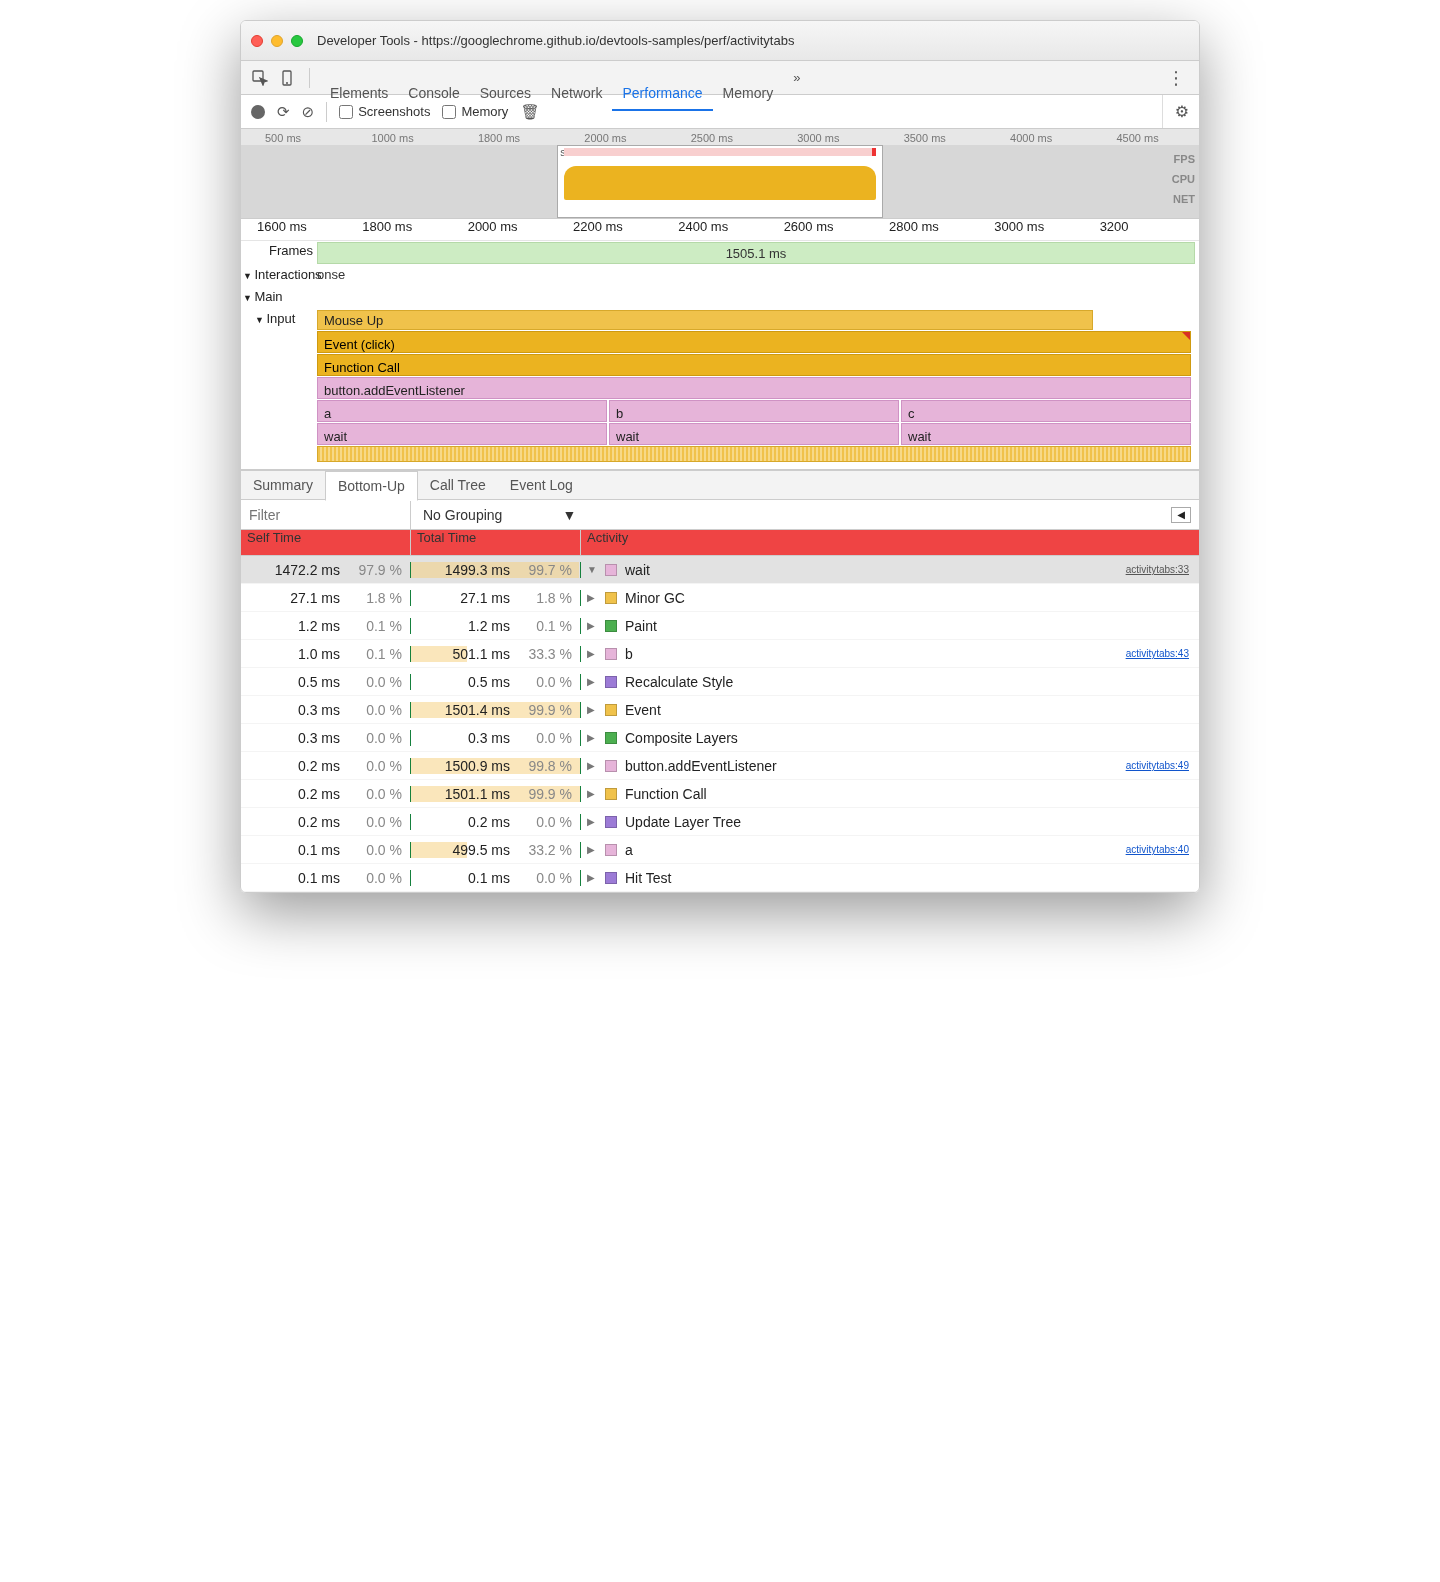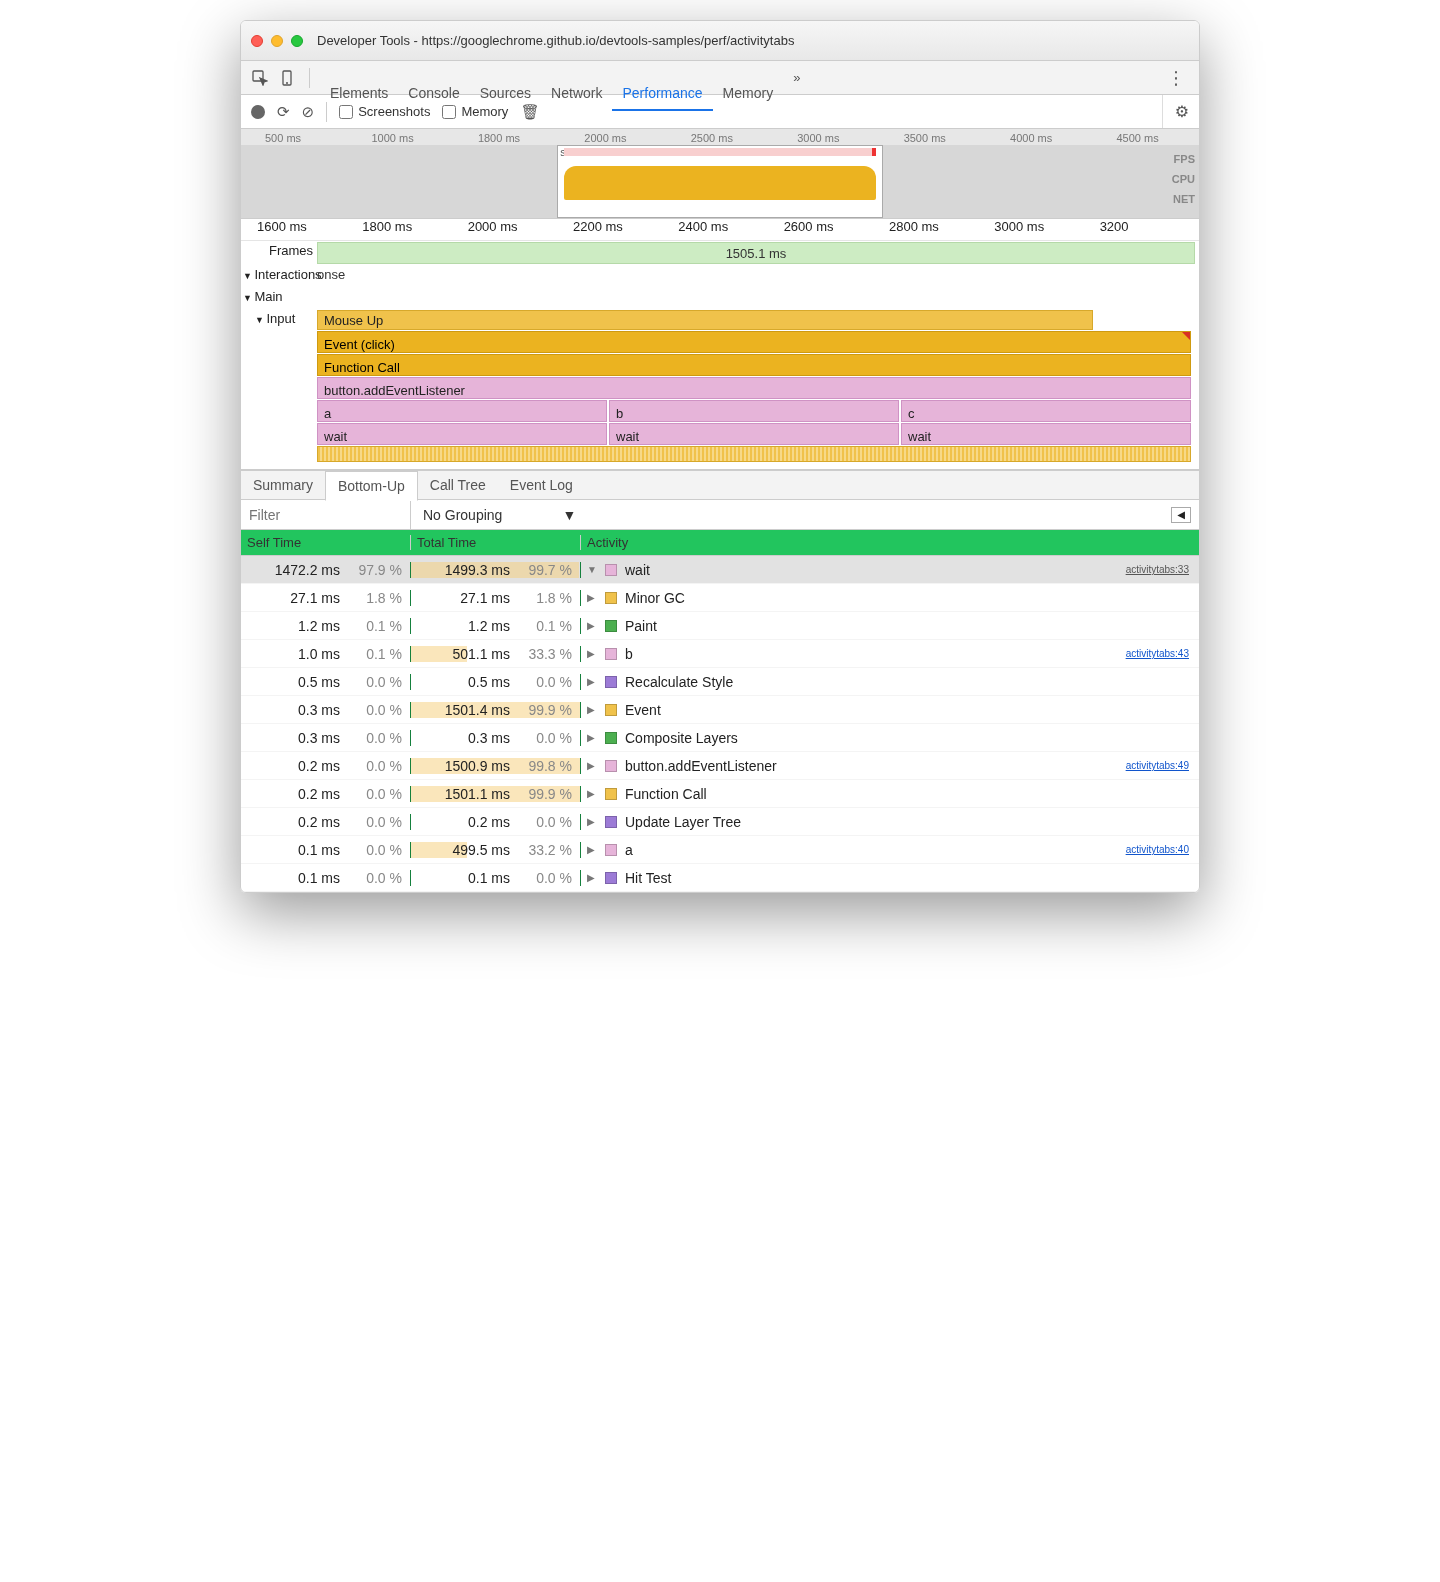--- a/index.html
+++ b/index.html
@@ -127,22 +127,22 @@
 .filterbar .grouping {
   padding:0 12px; color:#333; font-size:14px; display:flex; align-items:center; gap:60px;
 }
 .filterbar .navbtn {
   margin-left:auto; border:1px solid #aaa; width:20px; height:16px;
   display:flex; align-items:center; justify-content:center; font-size:10px; margin-right:8px;
 }
 
 .table { display:flex; flex-direction:column; }
 .thead {
-  display:flex; height:26px; background:#22c55e;
-  border-bottom:1px solid #ccc; font-size:13px; color:#333; align-items:center;
+  display:flex; height:26px; background:#ef4444;
+  border-bottom:1px solid #ccc; font-size:13px; color:#333; 
 }
 .col-self { width:170px; border-right:1px solid #ccc; padding-left:6px; }
 .col-total { width:170px; border-right:1px solid #ccc; padding-left:6px; }
 .col-act { flex:1; padding-left:6px; display:flex; }
 .trow {
   display:flex; height:28px; align-items:center;
   border-bottom:1px solid #f4f4f4; font-size:14px;
 }
 .trow.sel { background:#e2e2e2; }
 .cell-num {

